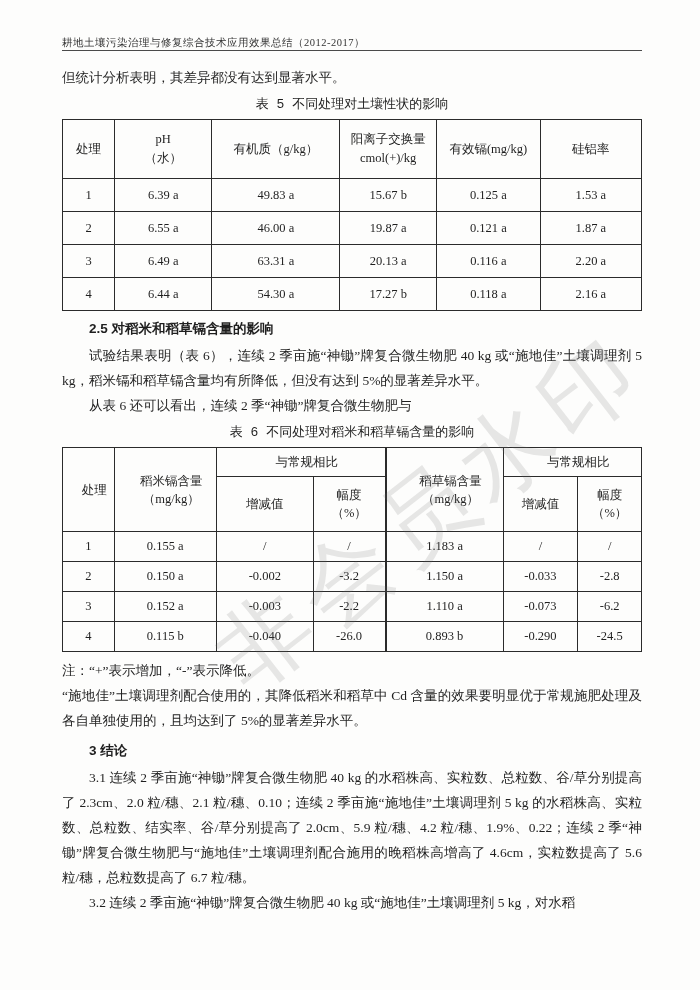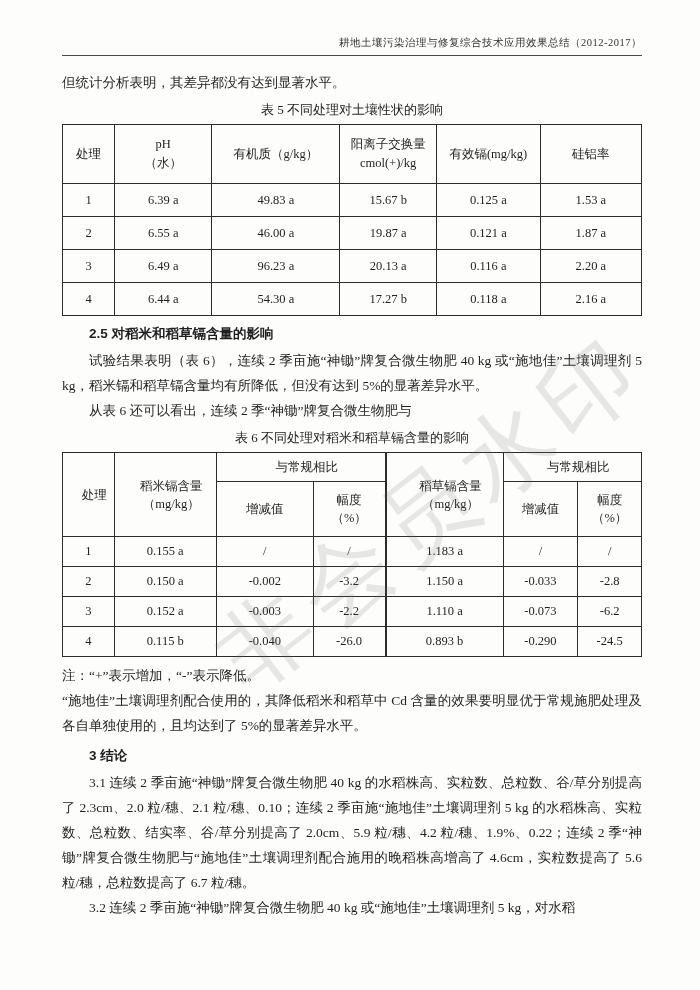--- a/index.html
+++ b/index.html
@@ -8,31 +8,30 @@
     width:700px; height:990px;
     margin:0 auto;
     background:#fdfdfc;
     box-sizing:border-box;
     padding:36px 58px 0 62px;
     font-family:"Liberation Serif","DejaVu Serif",serif;
     color:#1f1f1f;
     overflow:hidden;
   }
   .running-head {
-    text-align:right;
+    text-align:left;
     font-size:10.5px;
     letter-spacing:0.5px;
     color:#333;
-    padding-bottom:5px;
     border-bottom:1px solid #4a4a4a;
   }
   p { margin:0; font-size:13.5px; line-height:25px; text-align:justify; }
   .intro { margin-top:14px; }
   .indent { text-indent:2em; }
-  .caption { text-align:center; font-size:13px; line-height:20px; margin:5px 0 4px; }
+  .caption { text-align:center; font-size:13px; line-height:20px; margin:5px 0 4px;font-family:Liberation Mono, monospace; }
   .sec-heading {
     font-family:Liberation Sans, sans-serif;
     font-weight:bold;
     font-size:13.5px; line-height:24px;
     margin:6px 0 2px;
     text-indent:2em;
     text-align:left;
   }
   table {
     width:100%;
@@ -141,21 +140,21 @@
         <td>2</td>
         <td>6.55 a</td>
         <td>46.00 a</td>
         <td>19.87 a</td>
         <td>0.121 a</td>
         <td>1.87 a</td>
       </tr>
       <tr>
         <td>3</td>
         <td>6.49 a</td>
-        <td>96.23 a</td>
+        <td>63.31 a</td>
         <td>20.13 a</td>
         <td>0.116 a</td>
         <td>2.20 a</td>
       </tr>
       <tr>
         <td>4</td>
         <td>6.44 a</td>
         <td>54.30 a</td>
         <td>17.27 b</td>
         <td>0.118 a</td>

